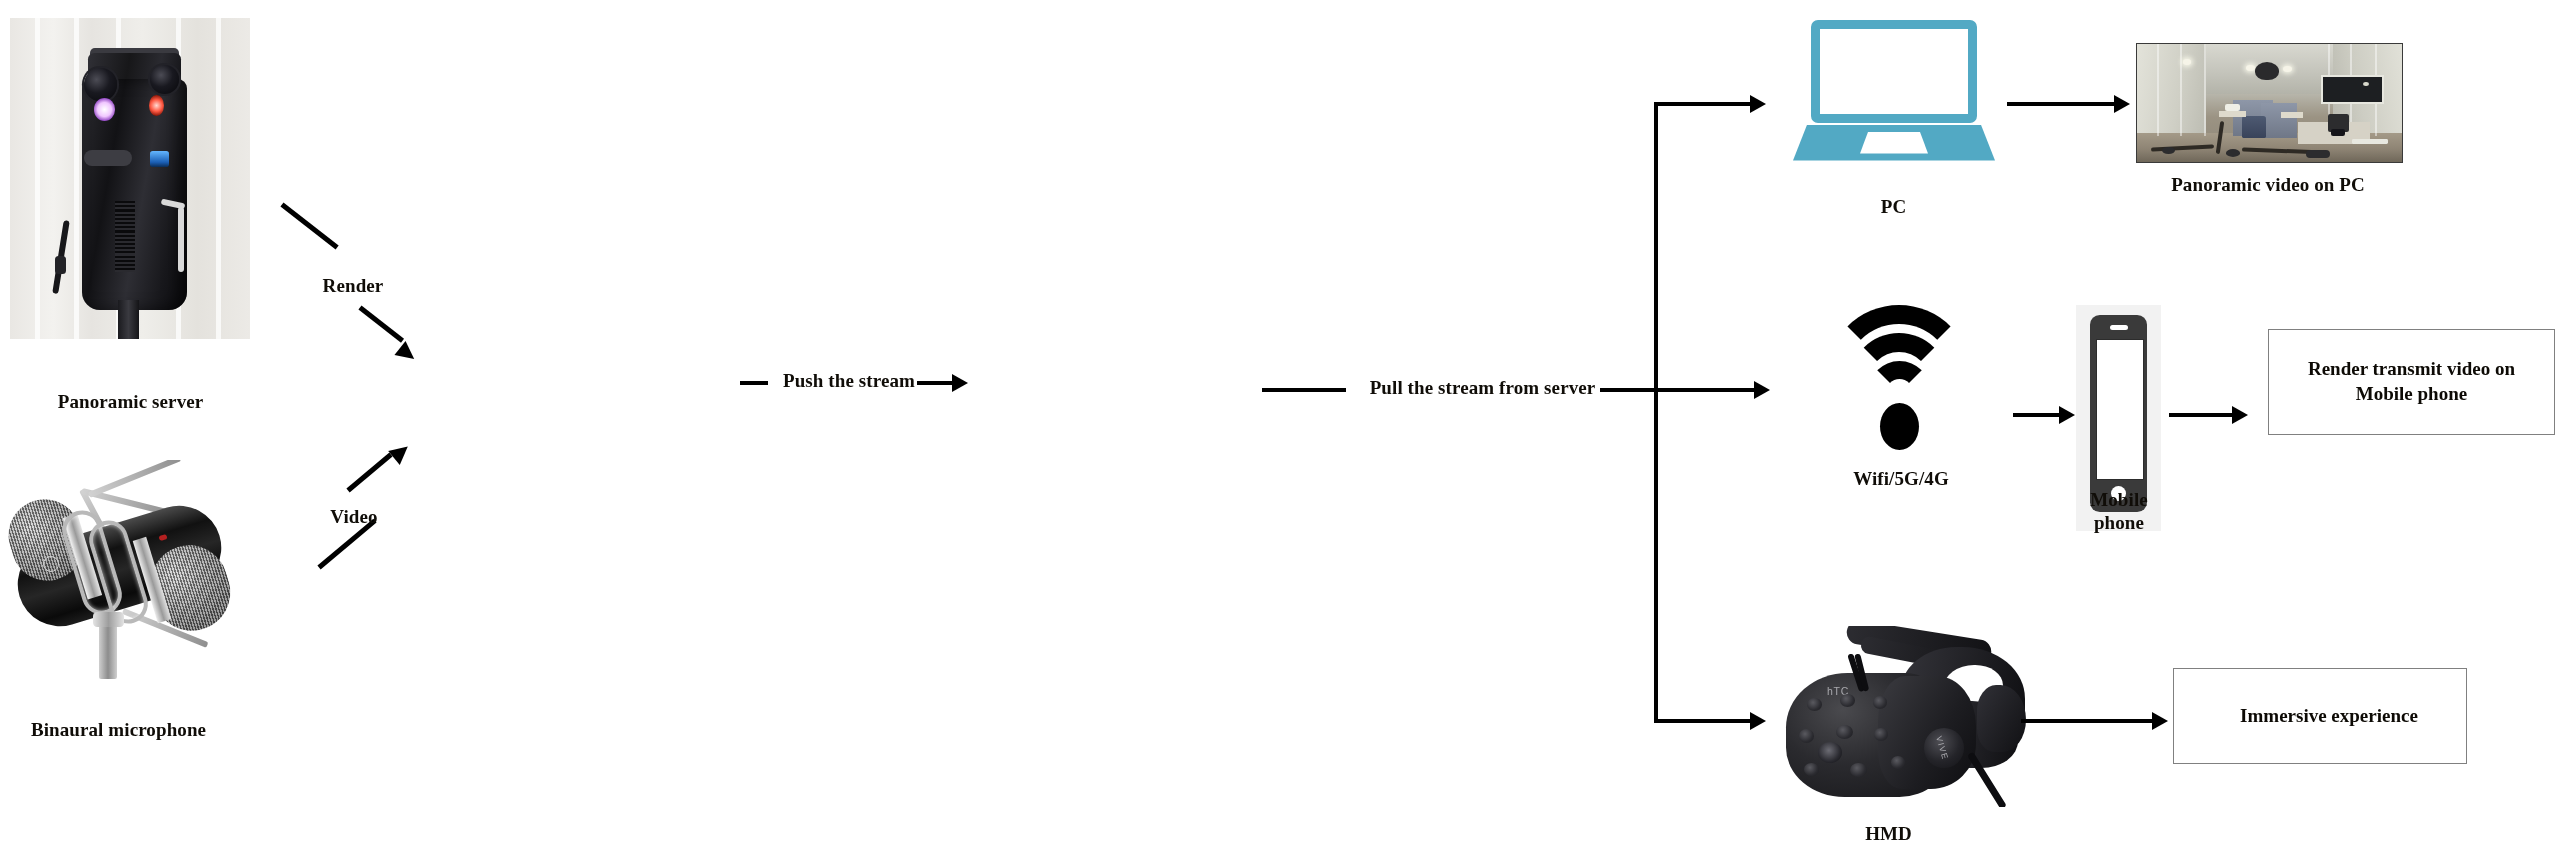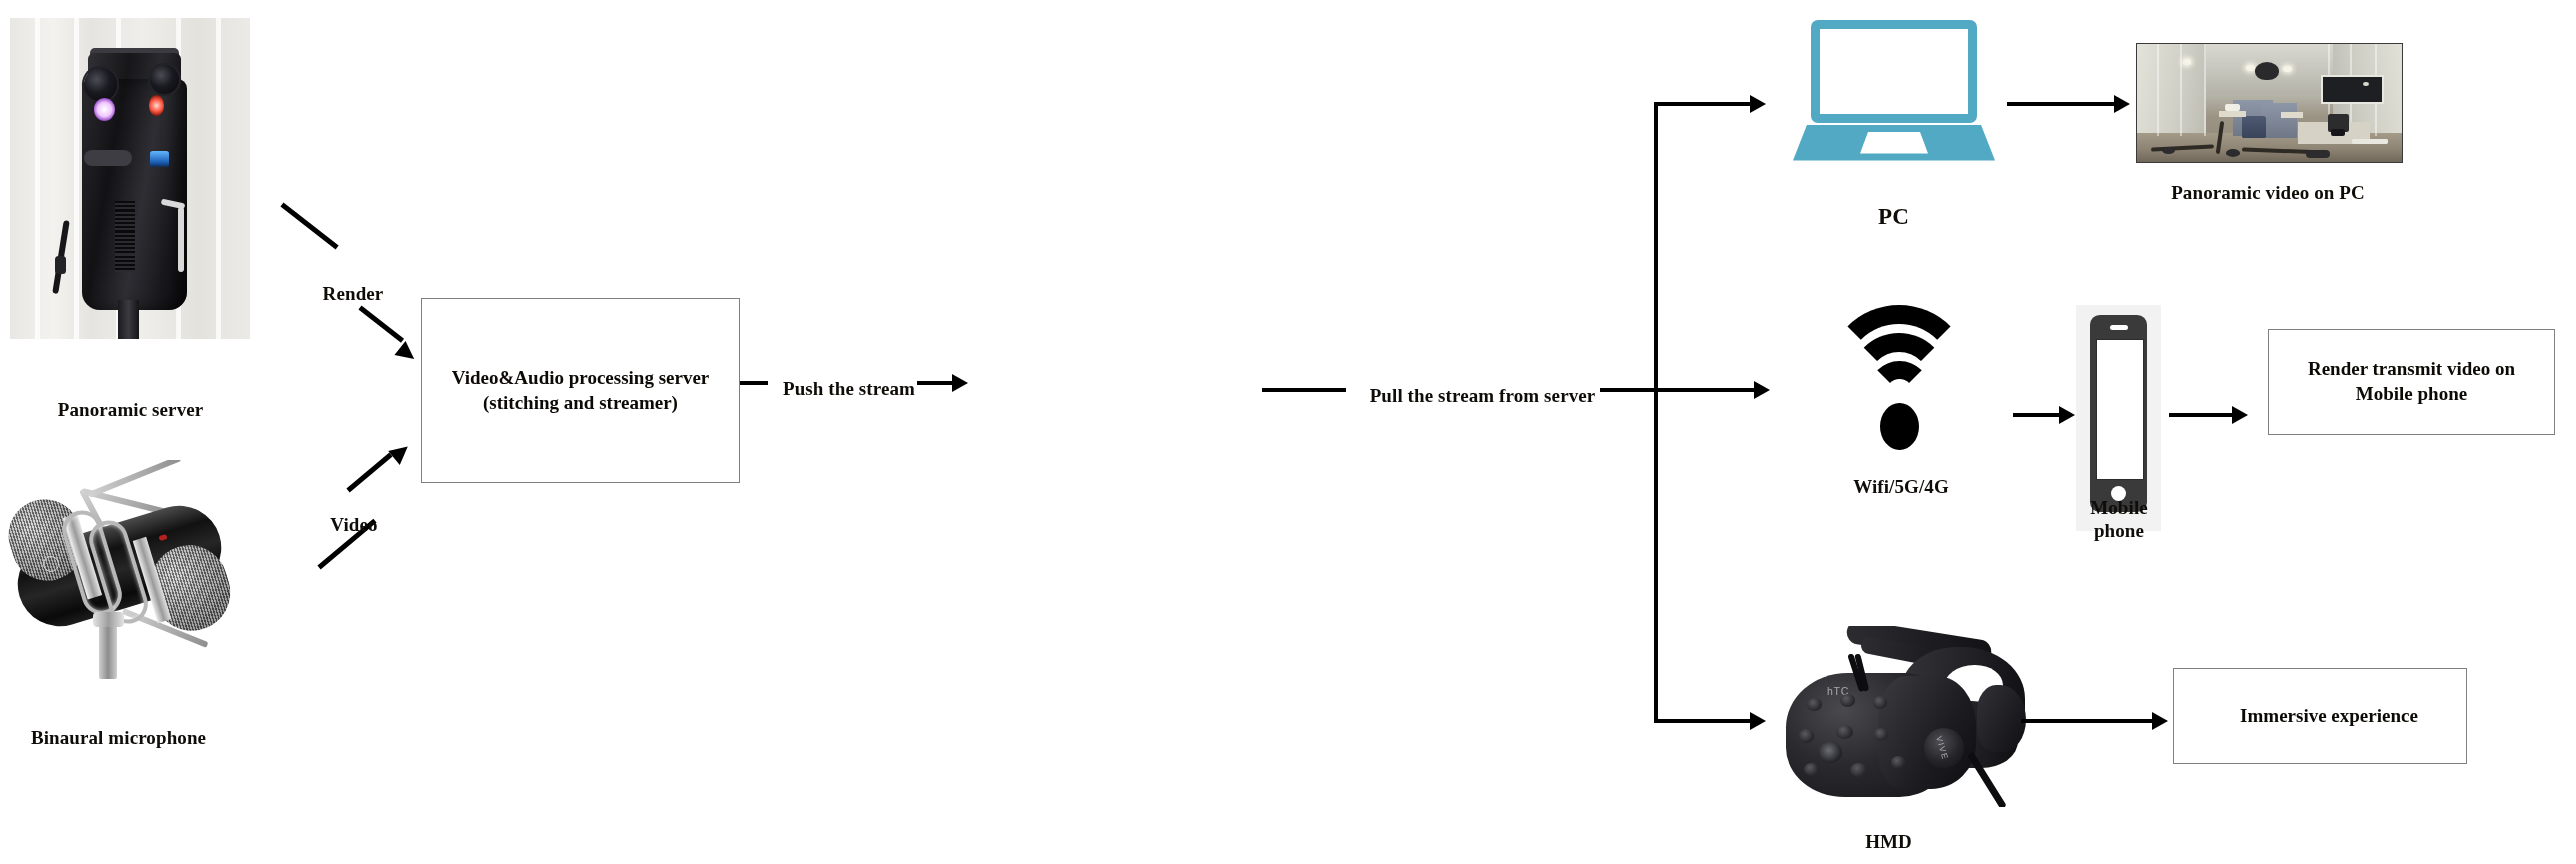--- a/index.html
+++ b/index.html
@@ -19,21 +19,20 @@
 
   
   .caption {
     font-family: "Liberation Serif", "DejaVu Serif", serif;
     font-weight: bold;
     color: #100d08;
     text-align: center;
     line-height: 1.22;
     white-space: pre-line;
     letter-spacing: 0.1px;
-    margin-top: 8px;
   }
 
   
   .pbox {
     box-sizing: border-box;
     border: 1.4px solid #808080;
     background: #ffffff;
     display: flex;
     align-items: center;
     justify-content: center;
@@ -370,24 +369,20 @@
   <div class="abs diag" style="left:282px; top:202px; width:70px; transform:rotate(38deg);"></div>
   <div class="abs caption" style="left:311px; top:274px; width:84px; font-size:19px;">Render</div>
   <div class="abs diag" style="left:360px; top:305px; width:54px; transform:rotate(38deg);"></div>
   <div class="abs diagHead" style="left:400px; top:339px; transform:rotate(38deg);"></div>
 
   <div class="abs diag" style="left:319px; top:565px; width:73px; transform:rotate(-40deg);"></div>
   <div class="abs caption" style="left:312px; top:505px; width:84px; font-size:19px;">Video</div>
   <div class="abs diag" style="left:348px; top:488px; width:56px; transform:rotate(-40deg);"></div>
   <div class="abs diagHead" style="left:394px; top:449px; transform:rotate(-40deg);"></div>
 
-  <div class="abs pbox" style="left:421px; top:298px; width:319px; height:185px;">
-    <div class="ptext">Video&amp;Audio processing server
-(stitching and streamer)</div>
-  </div>
 
   <div class="abs hline" style="left:740px; top:381px; width:28px;"></div>
   <div class="abs caption" style="left:767px; top:369px; width:164px; font-size:19px;">Push the stream</div>
   <div class="abs hline" style="left:917px; top:381px; width:35px;"></div>
   <div class="abs arrowR" style="left:952px; top:374px;"></div>
 
 
   <div class="abs hline" style="left:1262px; top:388px; width:84px;"></div>
   <div class="abs caption" style="left:1344px; top:376px; width:277px; font-size:19px;">Pull the stream from server</div>
   <div class="abs hline" style="left:1600px; top:388px; width:56px;"></div>
@@ -401,21 +396,21 @@
   <div class="abs arrowR" style="left:1754px; top:381px;"></div>
 
   <div class="abs hline" style="left:1654px; top:719px; width:98px;"></div>
   <div class="abs arrowR" style="left:1750px; top:712px;"></div>
 
   <div class="abs" style="left:1793px; top:19.5px; width:202px; height:145px;">
     <div class="lap-lid" style="left:18px; top:0px; width:166px; height:103px;"></div>
     <div class="lap-base" style="left:0px; top:105px; width:202px; height:36px;"></div>
     <div class="lap-pad" style="left:67px; top:112px; width:68px; height:22px;"></div>
   </div>
-  <div class="abs caption" style="left:1796px; top:195px; width:195px; font-size:23px;">PC</div>
+  <div class="abs caption" style="left:1796px; top:195px; width:195px; font-size:19px;">PC</div>
 
   <div class="abs hline" style="left:2007px; top:102px; width:108px;"></div>
   <div class="abs arrowR" style="left:2114px; top:95px;"></div>
 
   <div class="abs pano" style="left:2136px; top:43px; width:265px; height:118px; border:0.7px solid #3a3a3a;">
     <div class="pano-ceil"></div>
     <div class="pano-wallL"></div>
     <div class="pano-wallR"></div>
     <div class="pano-floor"></div>
 

